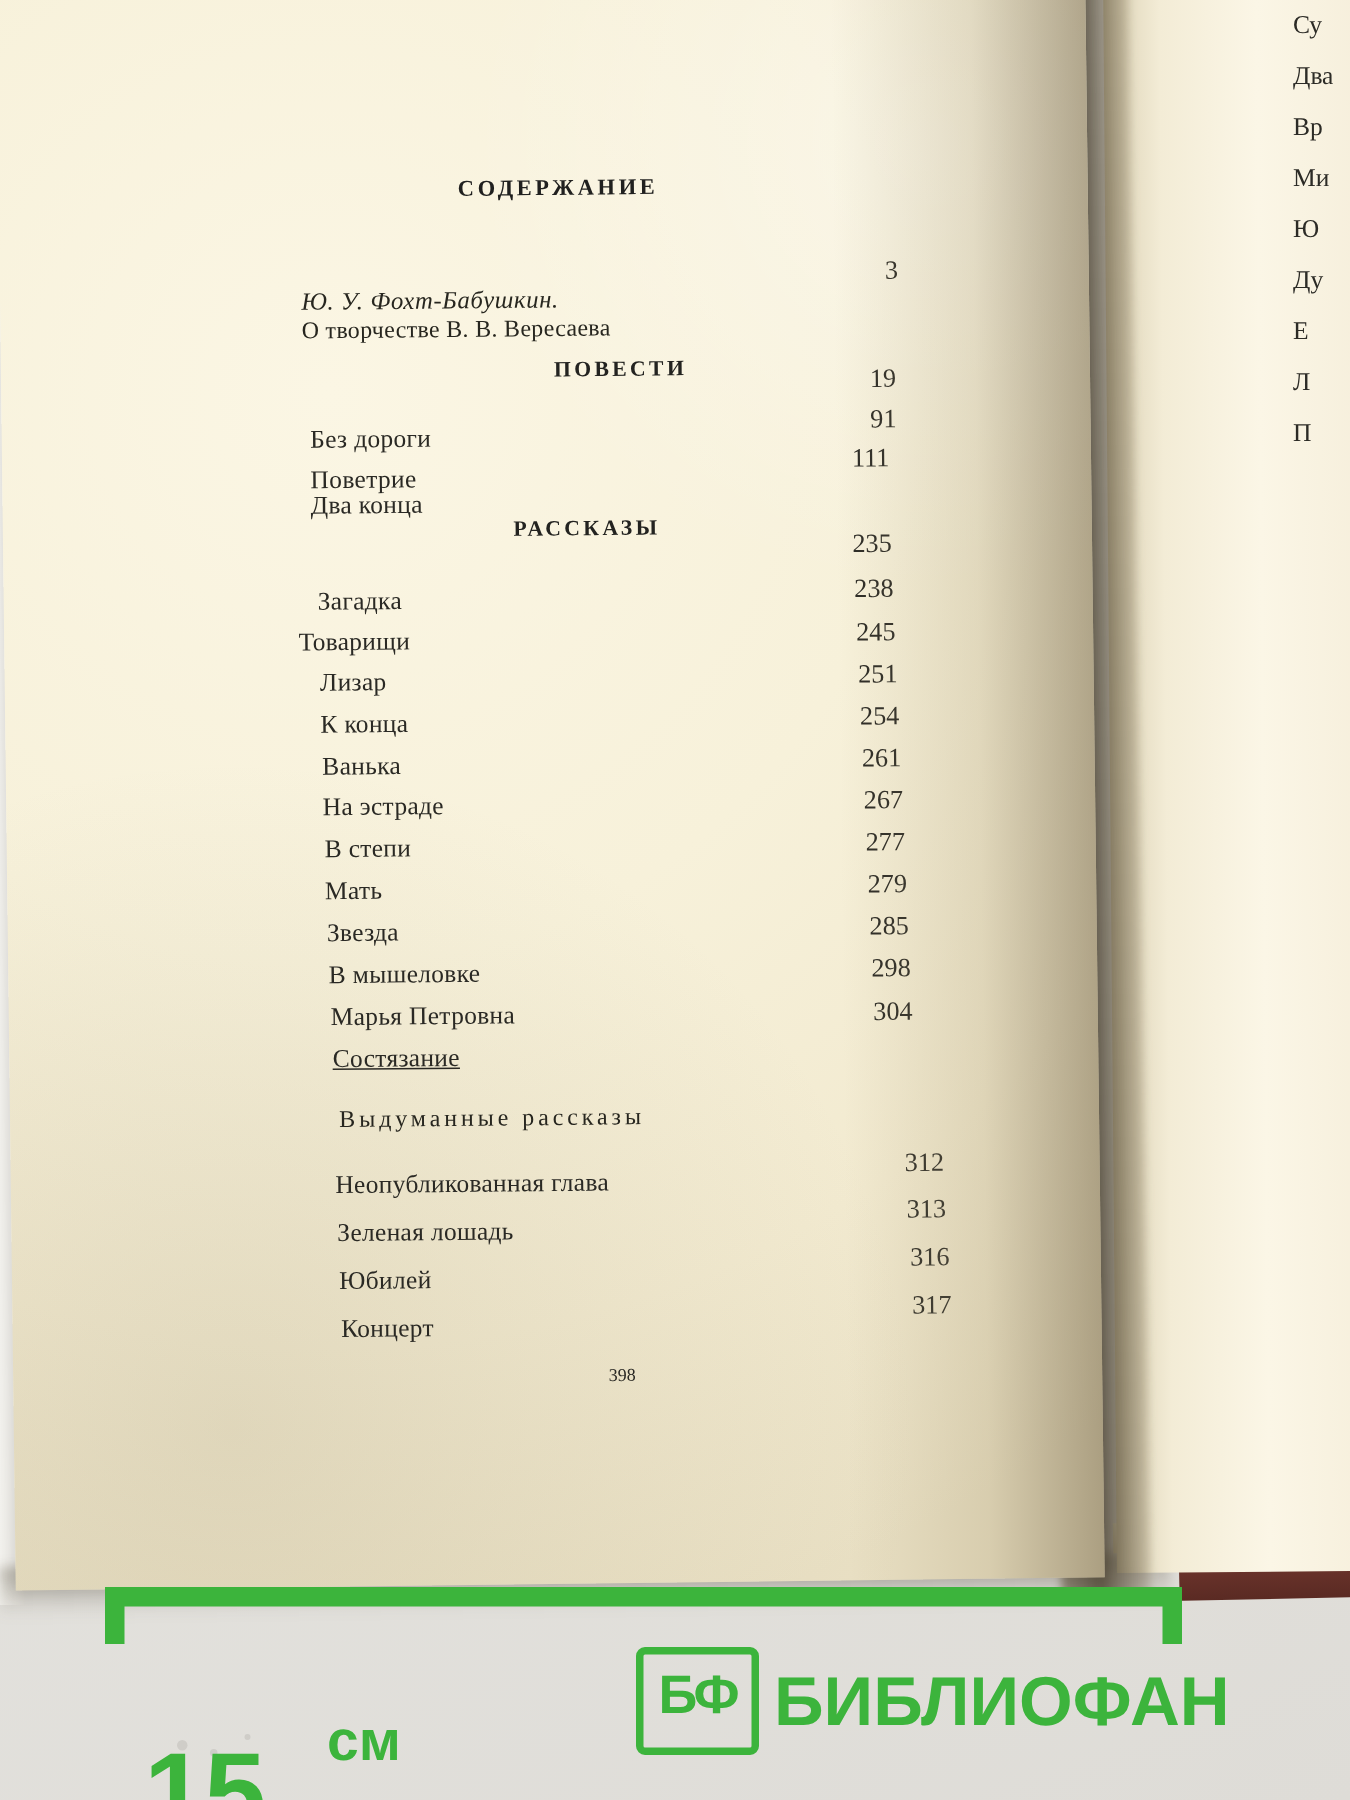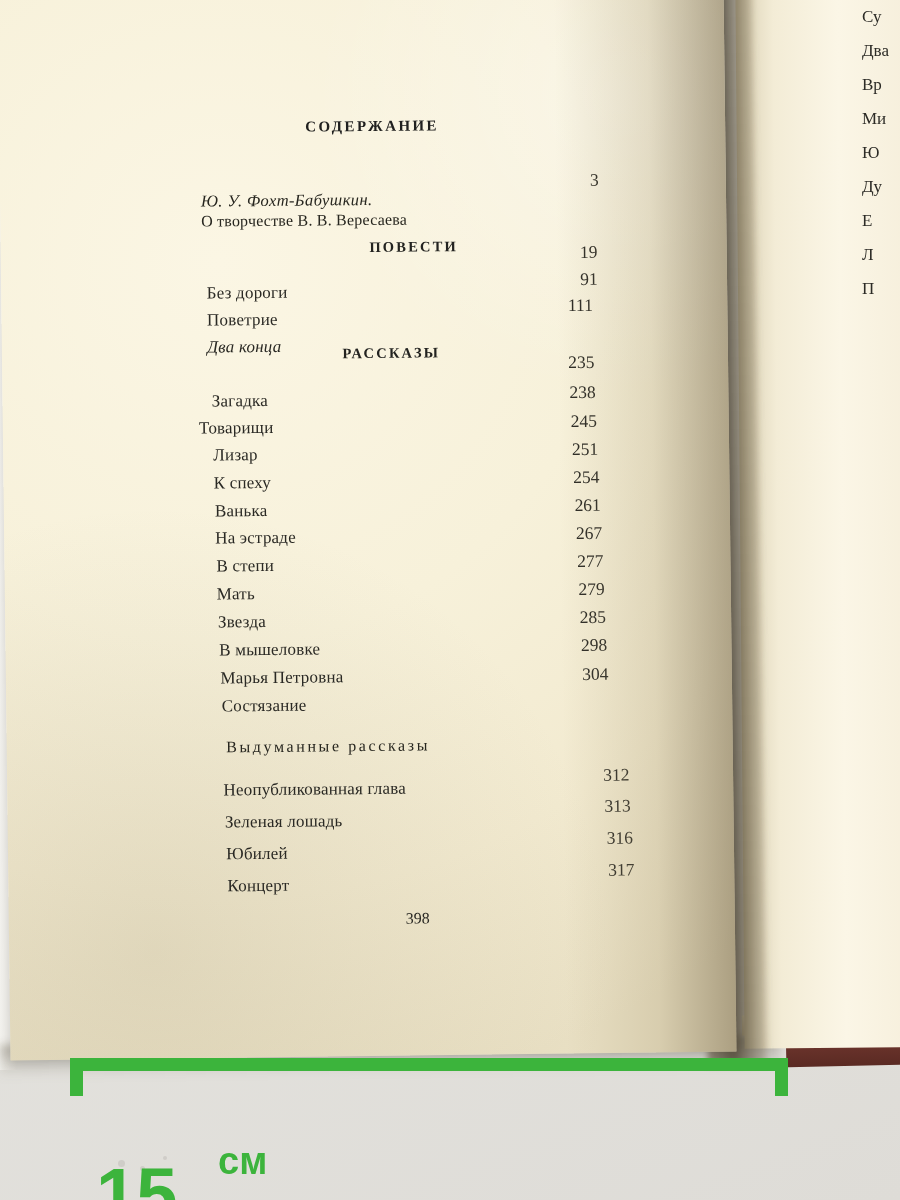--- a/index.html
+++ b/index.html
@@ -192,21 +192,21 @@
     position: absolute;
     font-size: 17.5px;
     color: #2a2924;
     text-align: right;
     width: 52px;
   }
   .folio {
     position: absolute;
     left: 398px;
     top: 916px;
-    font-size: 16px;
+    font-size: 12px;
     color: #2a2924;
     font-family: Liberation Serif, serif;
   }
 
   
   .right-col {
     position: absolute;
     left: 862px;
     top: 0;
     width: 48px;
@@ -329,35 +329,35 @@
       <div class="pagenum" style="left:546px; top:178px;">3</div>
 
       <div class="section-head povesti">ПОВЕСТИ</div>
 
       <div class="entry" style="left:205px; top:288px;">Без дороги</div>
       <div class="pagenum" style="left:544px; top:250px;">19</div>
 
       <div class="entry" style="left:205px; top:315px;">Поветрие</div>
       <div class="pagenum" style="left:544px; top:277px;">91</div>
 
-      <div class="entry" style="left:205px; top:342px;font-style:italic;">Два конца</div>
+      <div class="entry" style="left:205px; top:332px;">Два конца</div>
       <div class="pagenum" style="left:539px; top:303px;">111</div>
 
       <div class="section-head rasskazy">РАССКАЗЫ</div>
 
       <div class="entry" style="left:209px; top:396px;">Загадка</div>
       <div class="pagenum" style="left:540px; top:360px;">235</div>
 
       <div class="entry" style="left:196px; top:423px;">Товарищи</div>
       <div class="pagenum" style="left:541px; top:390px;">238</div>
 
       <div class="entry" style="left:210px; top:450px;">Лизар</div>
       <div class="pagenum" style="left:542px; top:419px;">245</div>
 
-      <div class="entry" style="left:210px; top:478px;">К спеху</div>
+      <div class="entry" style="left:210px; top:478px;">К конца</div>
       <div class="pagenum" style="left:543px; top:447px;">251</div>
 
       <div class="entry" style="left:211px; top:506px;text-align:right;">Ванька</div>
       <div class="pagenum" style="left:544px; top:475px;">254</div>
 
       <div class="entry" style="left:211px; top:533px;">На эстраде</div>
       <div class="pagenum" style="left:545px; top:503px;">261</div>
 
       <div class="entry" style="left:212px; top:561px;">В степи</div>
       <div class="pagenum" style="left:546px; top:531px;">267</div>
@@ -367,21 +367,21 @@
 
       <div class="entry" style="left:213px; top:617px;">Звезда</div>
       <div class="pagenum" style="left:548px; top:587px;">279</div>
 
       <div class="entry" style="left:214px; top:645px;">В мышеловке</div>
       <div class="pagenum" style="left:549px; top:615px;">285</div>
 
       <div class="entry" style="left:215px; top:673px;">Марья Петровна</div>
       <div class="pagenum" style="left:550px; top:643px;">298</div>
 
-      <div class="entry" style="left:216px; top:701px;">Состязание</div>
+      <div class="entry" style="left:216px; top:701px;text-decoration:underline;">Состязание</div>
       <div class="pagenum" style="left:551px; top:672px;">304</div>
 
       <div class="section-head-spaced">Выдуманные рассказы</div>
 
       <div class="entry" style="left:217px; top:785px;">Неопубликованная глава</div>
       <div class="pagenum" style="left:571px; top:773px;">312</div>
 
       <div class="entry" style="left:218px; top:817px;">Зеленая лошадь</div>
       <div class="pagenum" style="left:572px; top:804px;">313</div>
 
@@ -412,13 +412,17 @@
   <div class="dust" style="left:163px; top:1156px; width:4px; height:4px;"></div>
 
   <div class="scalebar">
     <div class="bar"></div>
     <div class="capL"></div>
     <div class="capR"></div>
   </div>
   <div class="scale-label">15</div>
   <div class="scale-unit">см</div>
 
+  <div class="logo">
+    <div class="logo-mark">БФ</div>
+    <div class="logo-text">БИБЛИОФАН</div>
+  </div>
 </div>
 
 </body></html>

